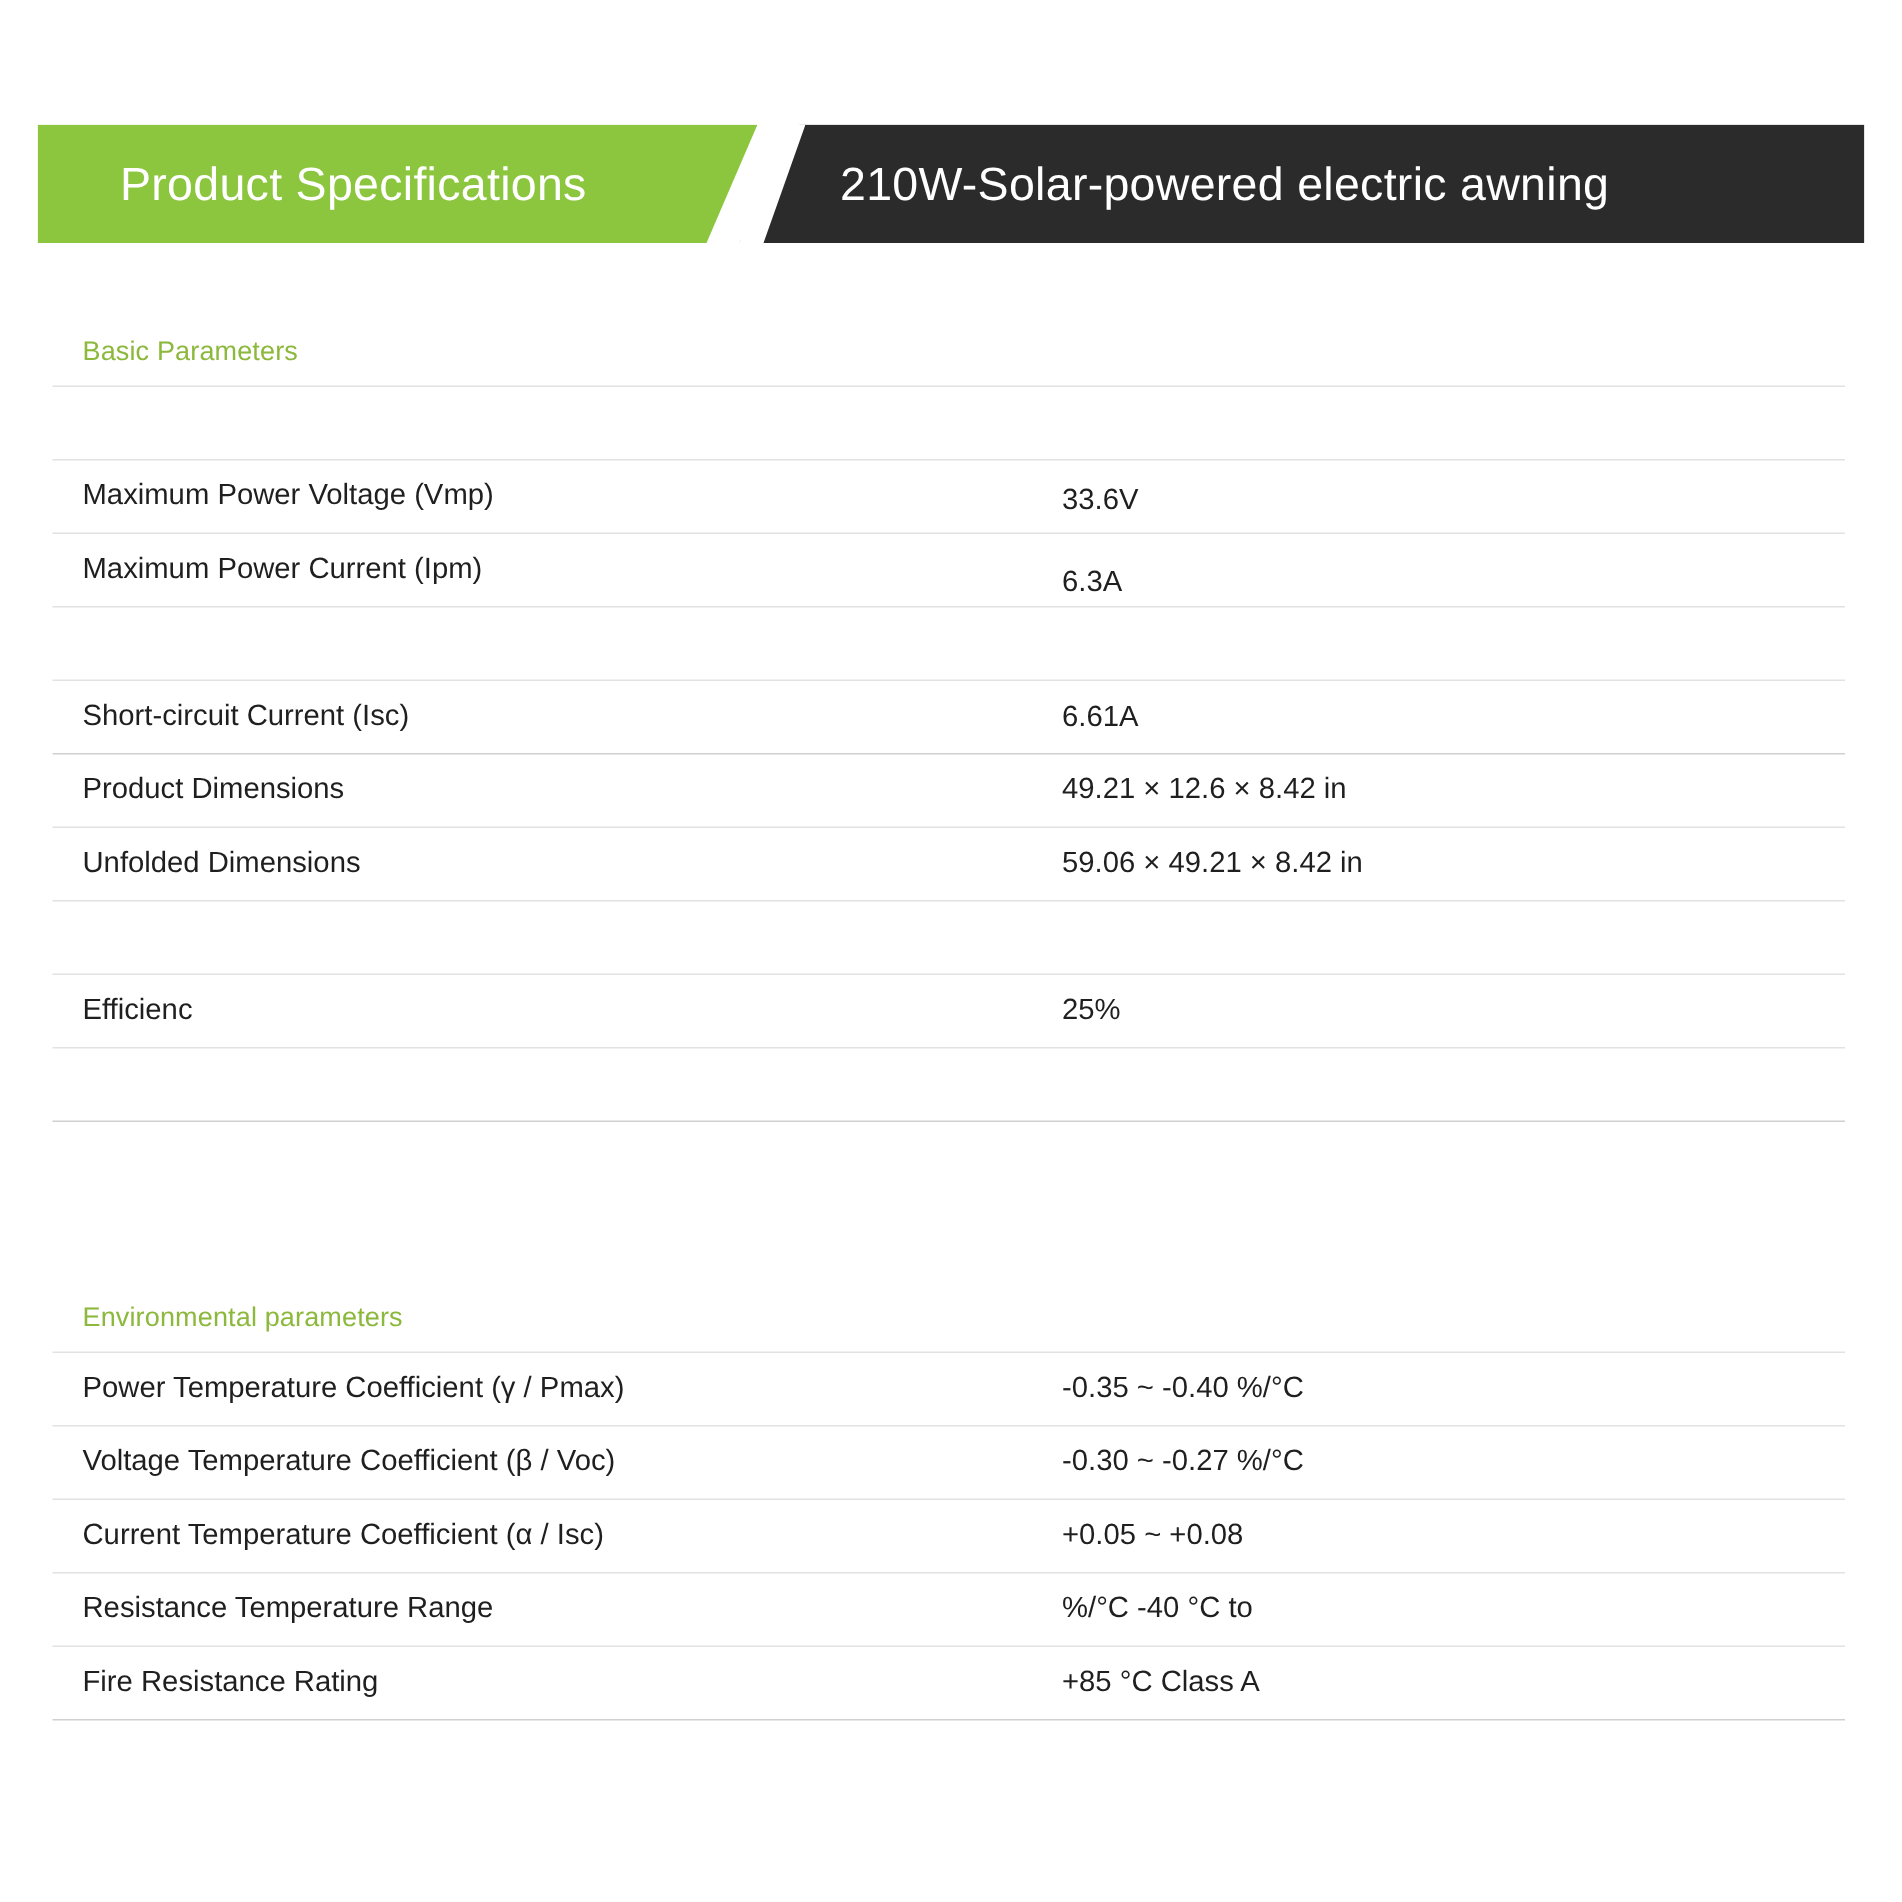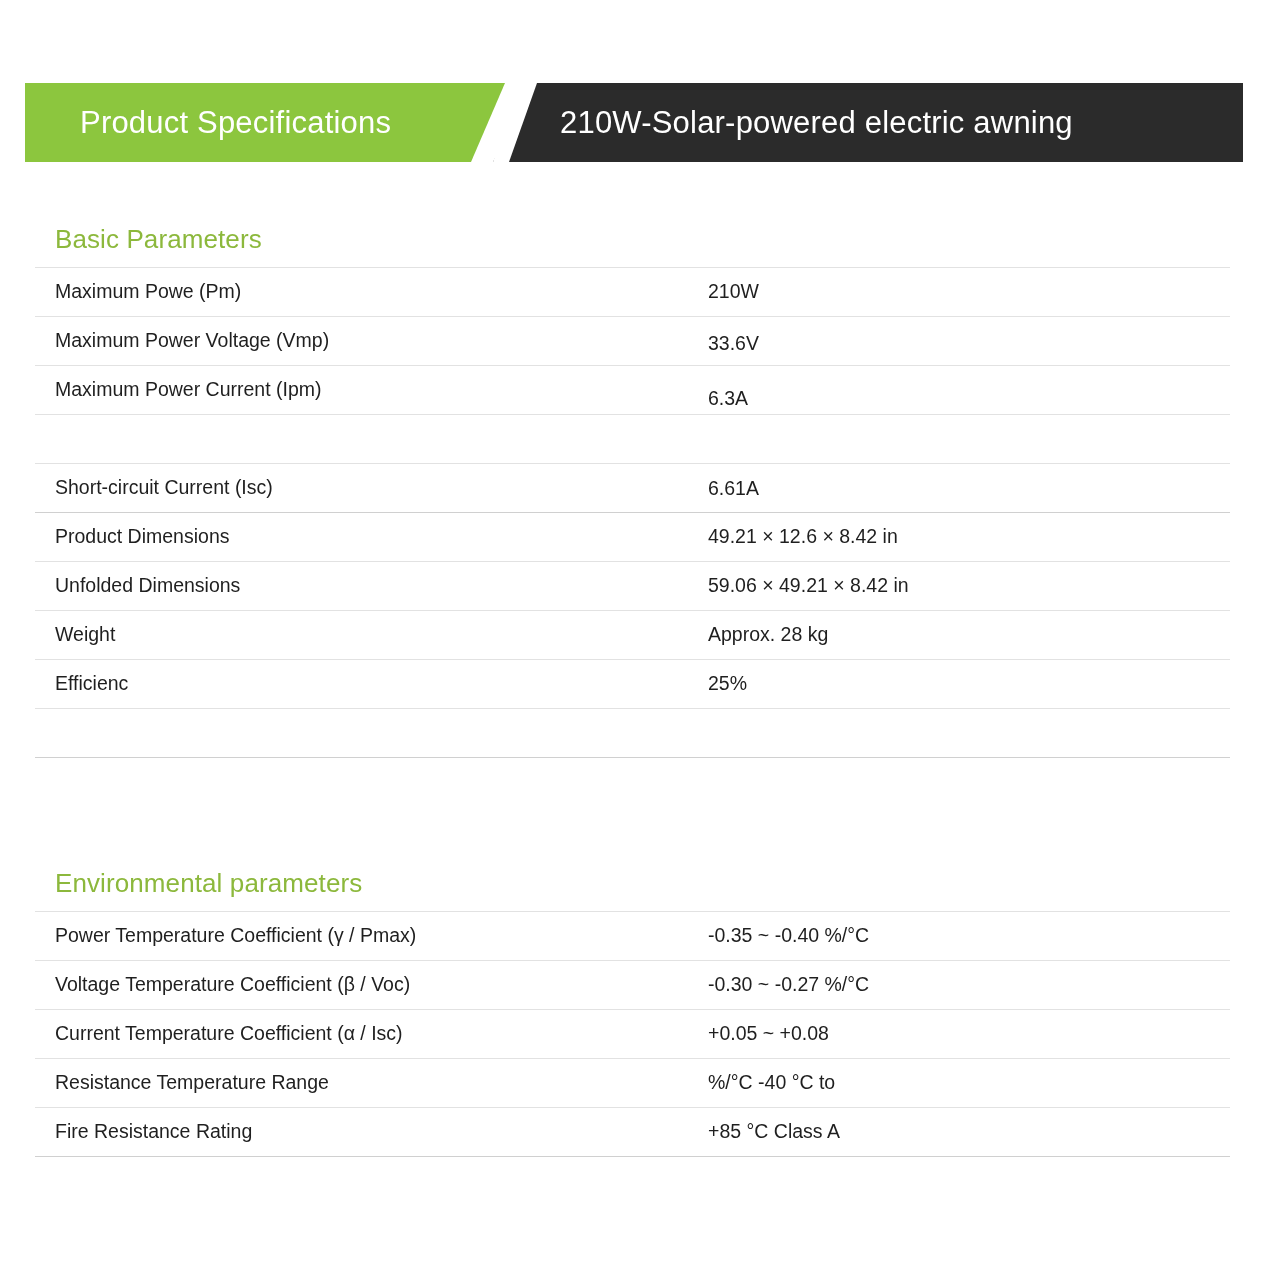--- a/index.html
+++ b/index.html
@@ -44,21 +44,21 @@
     white-space:nowrap;
   }
 
   
   .section { position:absolute; left:35px; width:1195px; }
   .section-basic { top:224px; }
   .section-env { top:868px; }
 
   .section-heading {
     color:#8CB83C;
-    font-size:26px;
+    font-size:18px;
     font-weight:400;
     letter-spacing:0.1px;
     padding-left:20px;
     margin-bottom:12px;
   }
 
   .spec-table { width:1195px; border-collapse:collapse; }
 
   .spec-row { position:relative; height:49px; }
   .spec-row .cell-label,
@@ -86,24 +86,20 @@
     <div class="banner-dark"></div>
     <div class="banner-slash"></div>
     <div class="banner-title-left">Product Specifications</div>
     <div class="banner-title-right">210W-Solar-powered electric awning</div>
   </div>
 
   <div class="section section-basic">
     <div class="section-heading">Basic Parameters</div>
     <div class="spec-table" id="table-basic" style="position: relative; height: 491px;">
         <div class="divider" style="top: 0px;"></div>
-        <div class="spec-row" style="position: absolute; top: 0px; left: 0px; width: 1195px;">
-          <span class="cell-label" style="top: 15px;">Maximum Powe (Pm)</span>
-          <span class="cell-value" style="top: 15px;">210W</span>
-        </div>
         <div class="divider" style="top: 49px;"></div>
         <div class="spec-row" style="position: absolute; top: 49px; left: 0px; width: 1195px;">
           <span class="cell-label" style="top: 15px; text-align: center;">Maximum Power Voltage (Vmp)</span>
           <span class="cell-value" style="top: 18px;">33.6V</span>
         </div>
         <div class="divider" style="top: 98px;"></div>
         <div class="spec-row" style="position: absolute; top: 98px; left: 0px; width: 1195px;">
           <span class="cell-label" style="top: 15px;">Maximum Power Current (Ipm)</span>
           <span class="cell-value" style="top: 24px;">6.3A</span>
         </div>
@@ -117,24 +113,20 @@
         <div class="spec-row" style="position: absolute; top: 245px; left: 0px; width: 1195px;">
           <span class="cell-label" style="top: 15px;">Product Dimensions</span>
           <span class="cell-value" style="top: 15px;">49.21 × 12.6 × 8.42 in</span>
         </div>
         <div class="divider" style="top: 294px;"></div>
         <div class="spec-row" style="position: absolute; top: 294px; left: 0px; width: 1195px;">
           <span class="cell-label" style="top: 15px;">Unfolded Dimensions</span>
           <span class="cell-value" style="top: 15px;">59.06 × 49.21 × 8.42 in</span>
         </div>
         <div class="divider" style="top: 343px;"></div>
-        <div class="spec-row" style="position: absolute; top: 343px; left: 0px; width: 1195px;">
-          <span class="cell-label" style="top: 15px;">Weight</span>
-          <span class="cell-value" style="top: 15px;">Approx. 28 kg</span>
-        </div>
         <div class="divider" style="top: 392px;"></div>
         <div class="spec-row" style="position: absolute; top: 392px; left: 0px; width: 1195px;">
           <span class="cell-label" style="top: 15px;">Efficienc</span>
           <span class="cell-value" style="top: 15px;">25%</span>
         </div>
         <div class="divider" style="top: 441px;"></div>
         <div class="divider strong" style="top: 490px;"></div>
       </div>
   </div>
 

